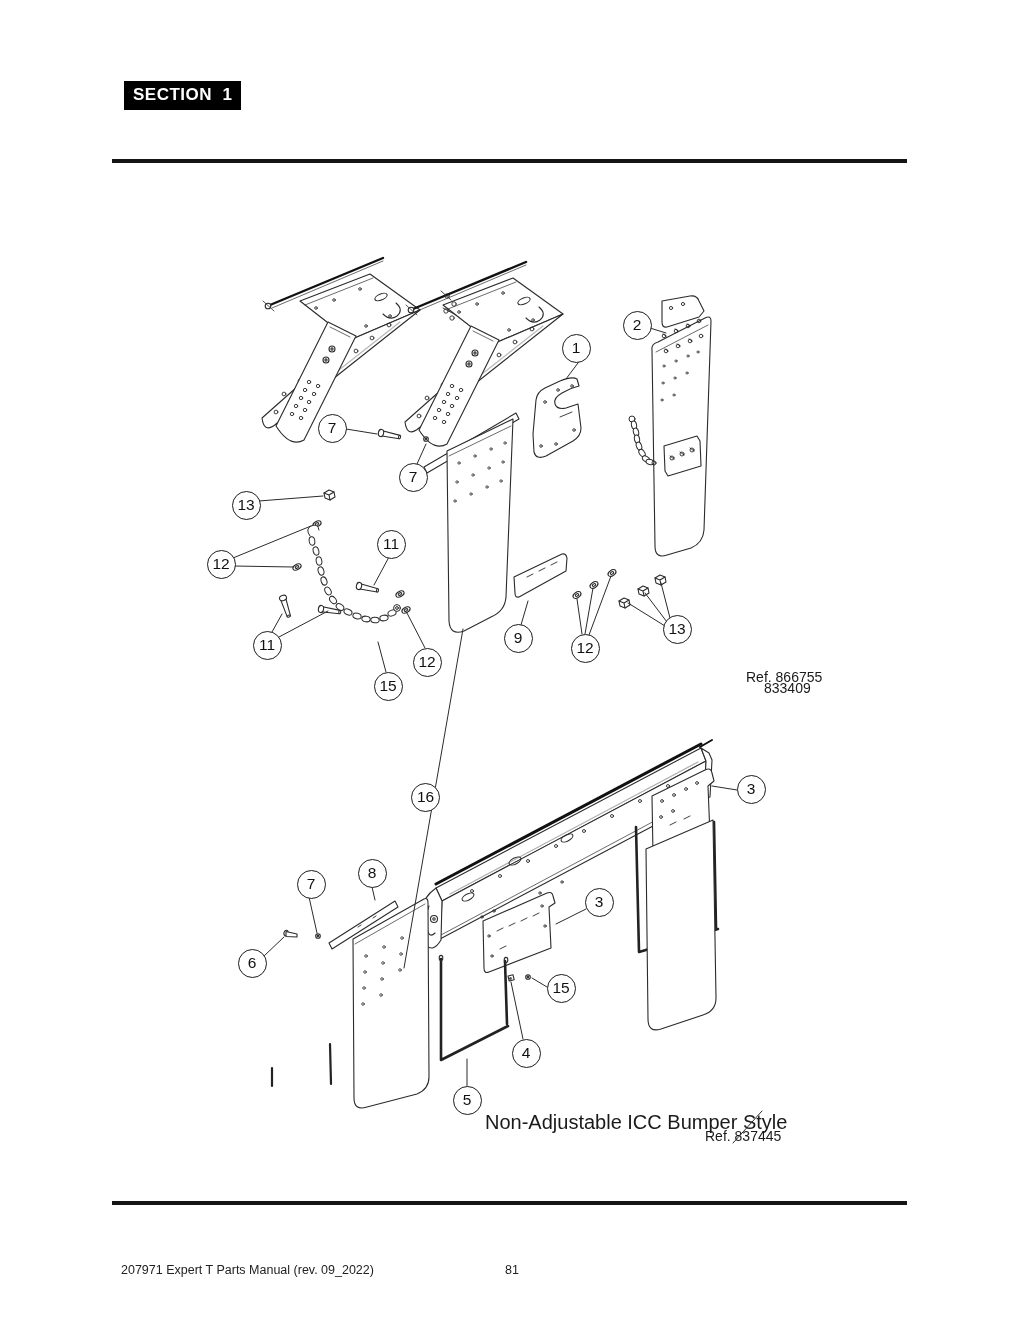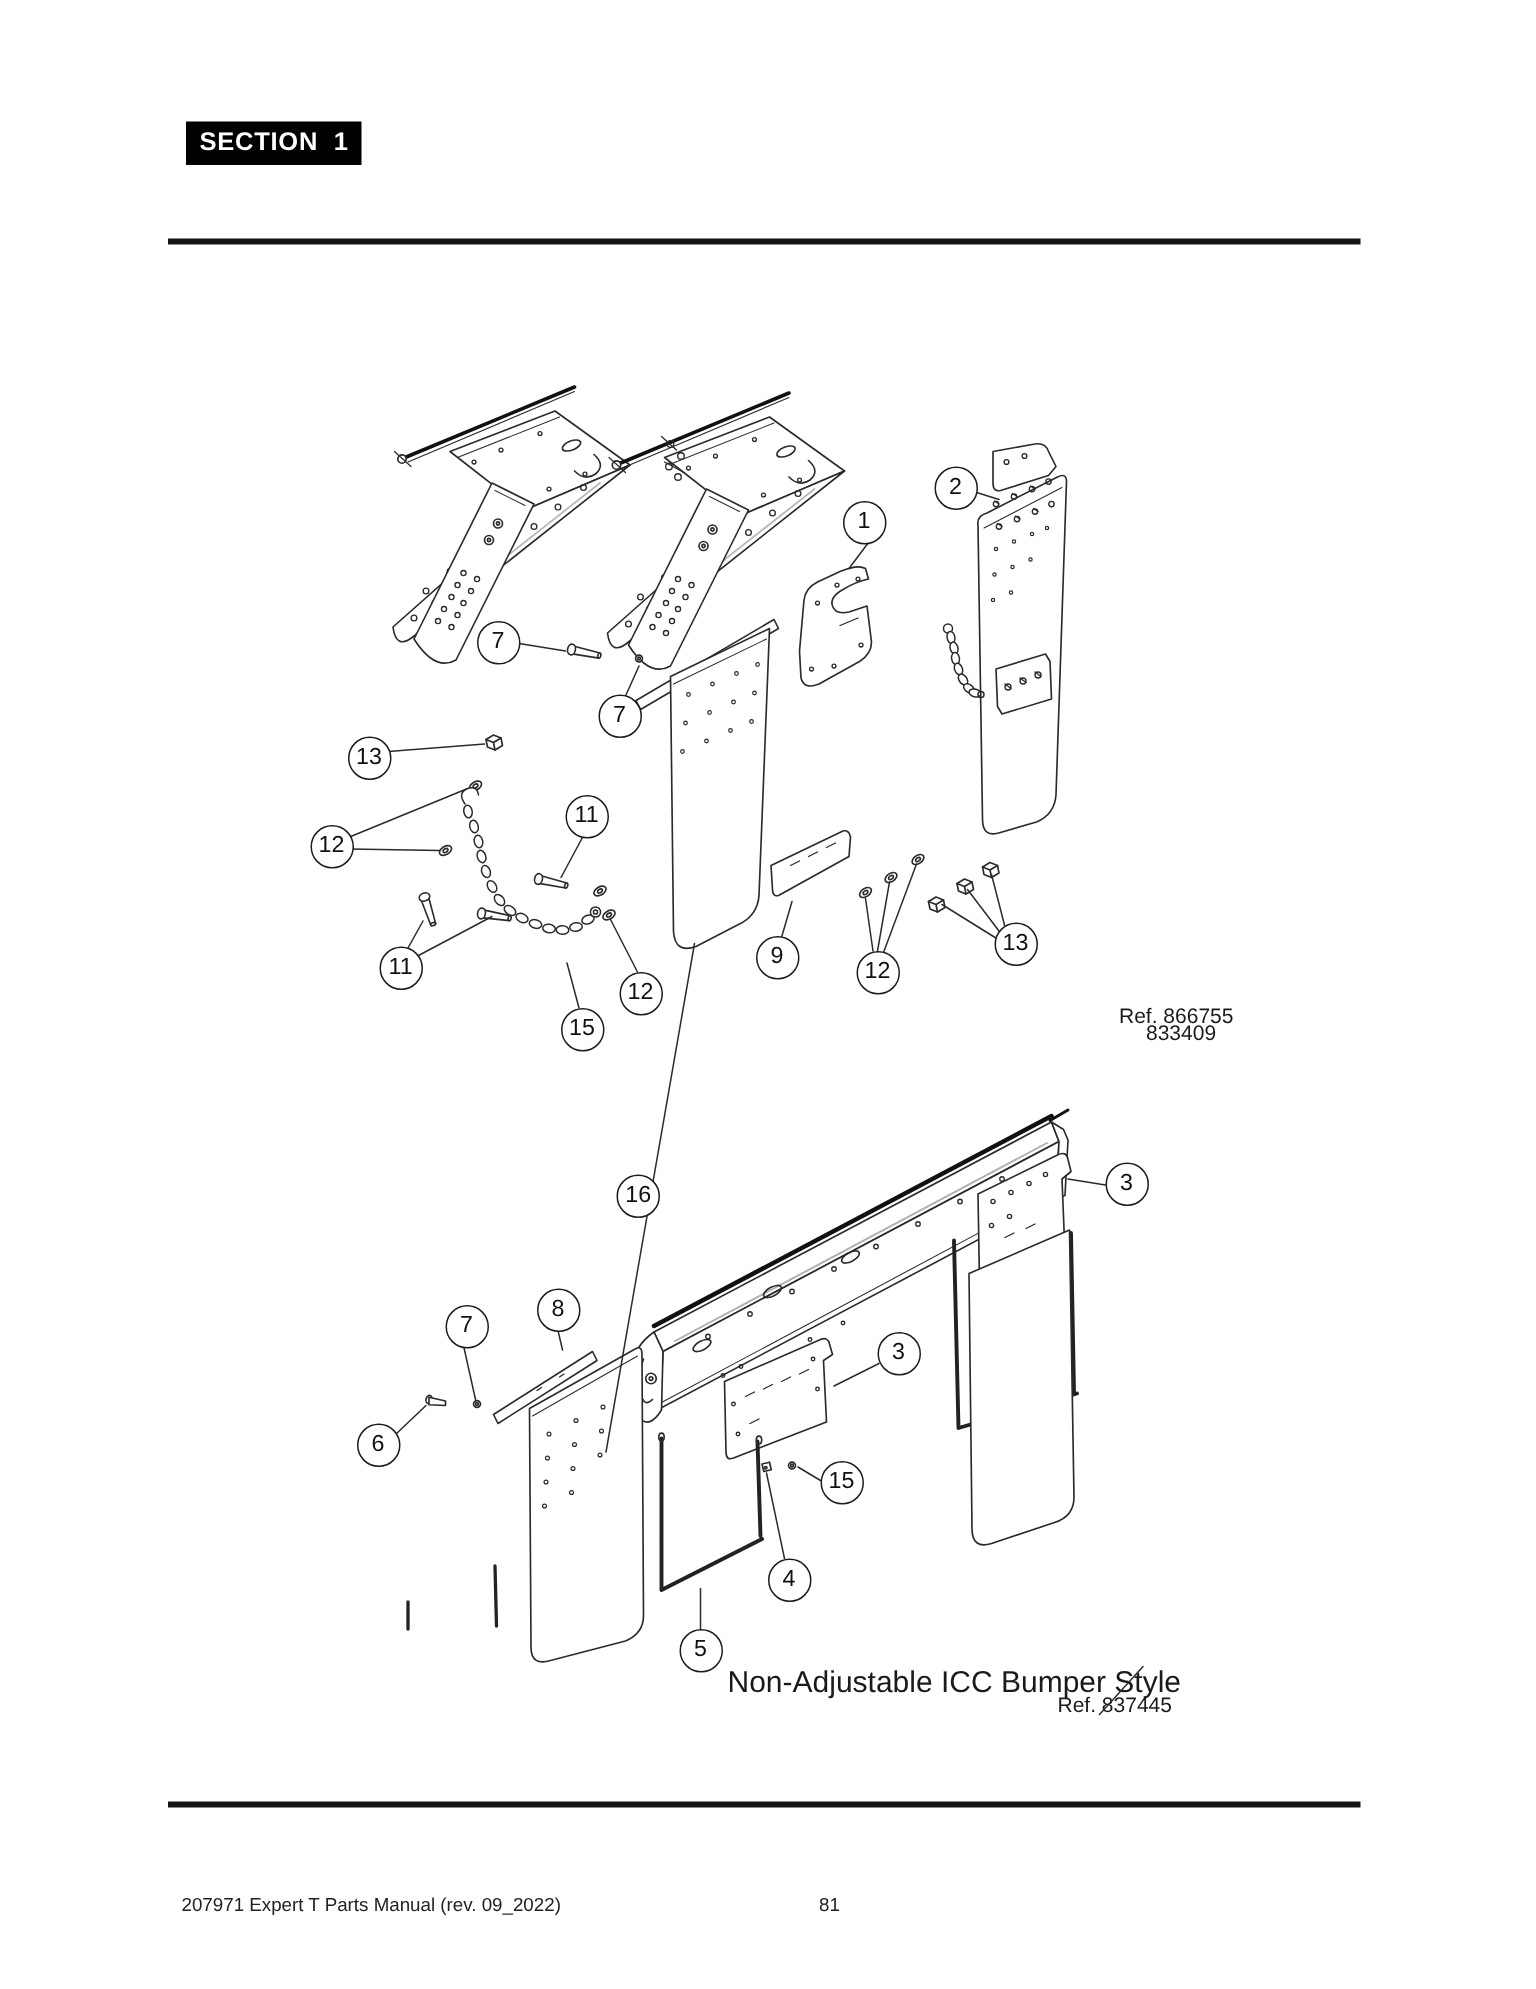--- a/index.html
+++ b/index.html
@@ -406,15 +406,15 @@
 
   <div class="refblock" style="left:746px;top:672px;">
     <div>Ref. 866755</div>
     <div class="l2">833409</div>
   </div>
   <div class="lbl" style="left:485px;top:1111px;">Non-Adjustable ICC Bumper Style</div>
   <div class="refblock" style="left:705px;top:1131px;">Ref. 837445</div>
 
   <div class="rule" style="top:1201px;"></div>
   <div class="footer" style="left:121px;">207971 Expert T Parts Manual (rev. 09_2022)</div>
-  <div class="footer" style="left:505px;margin-left:41px;">81</div>
+  <div class="footer" style="left:505px;">81</div>
 
 </div>
 
 </body></html>

